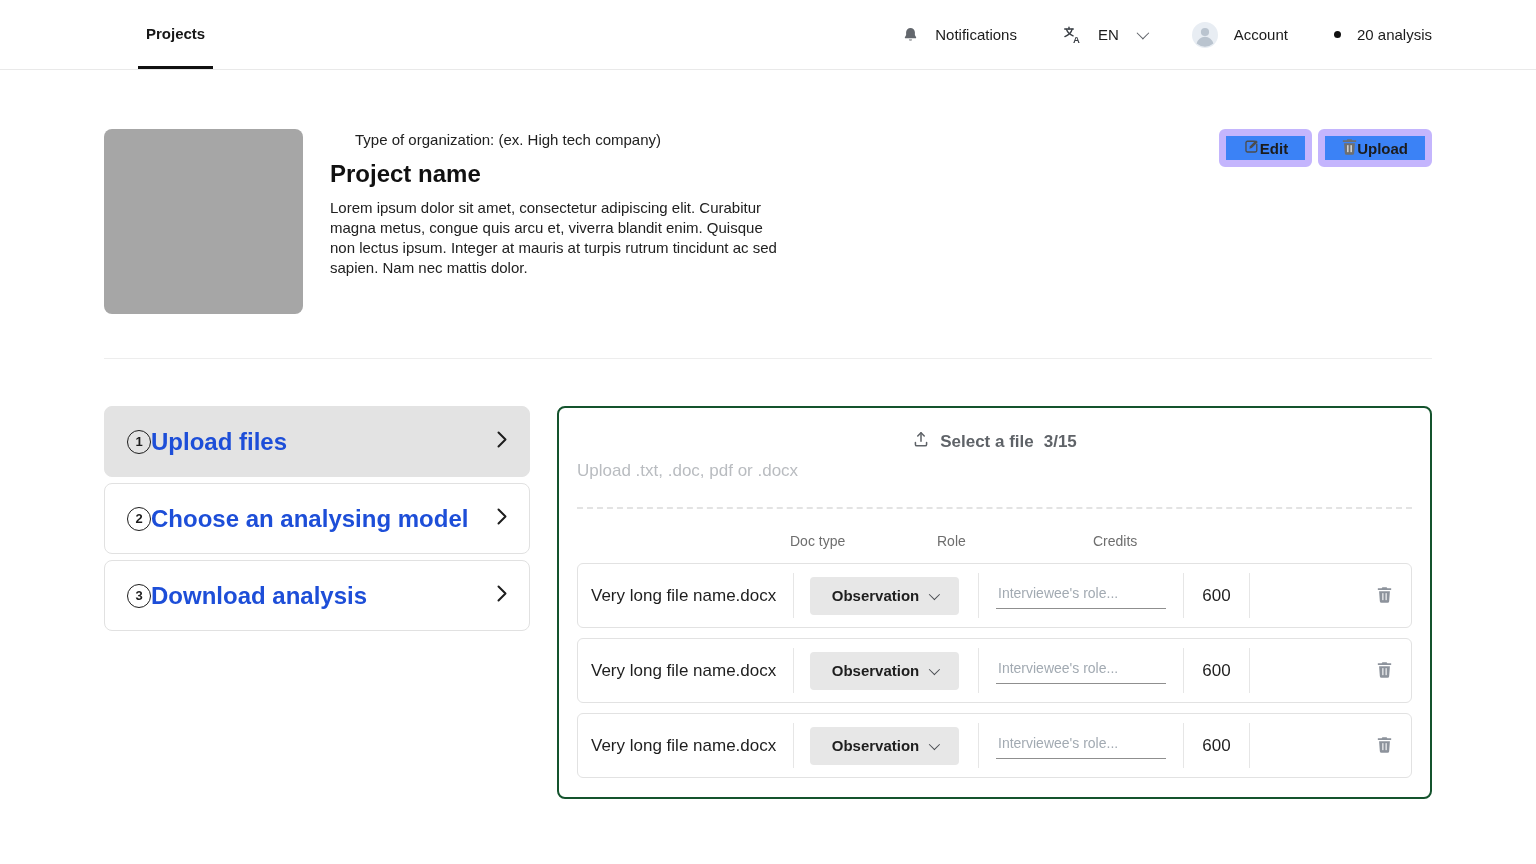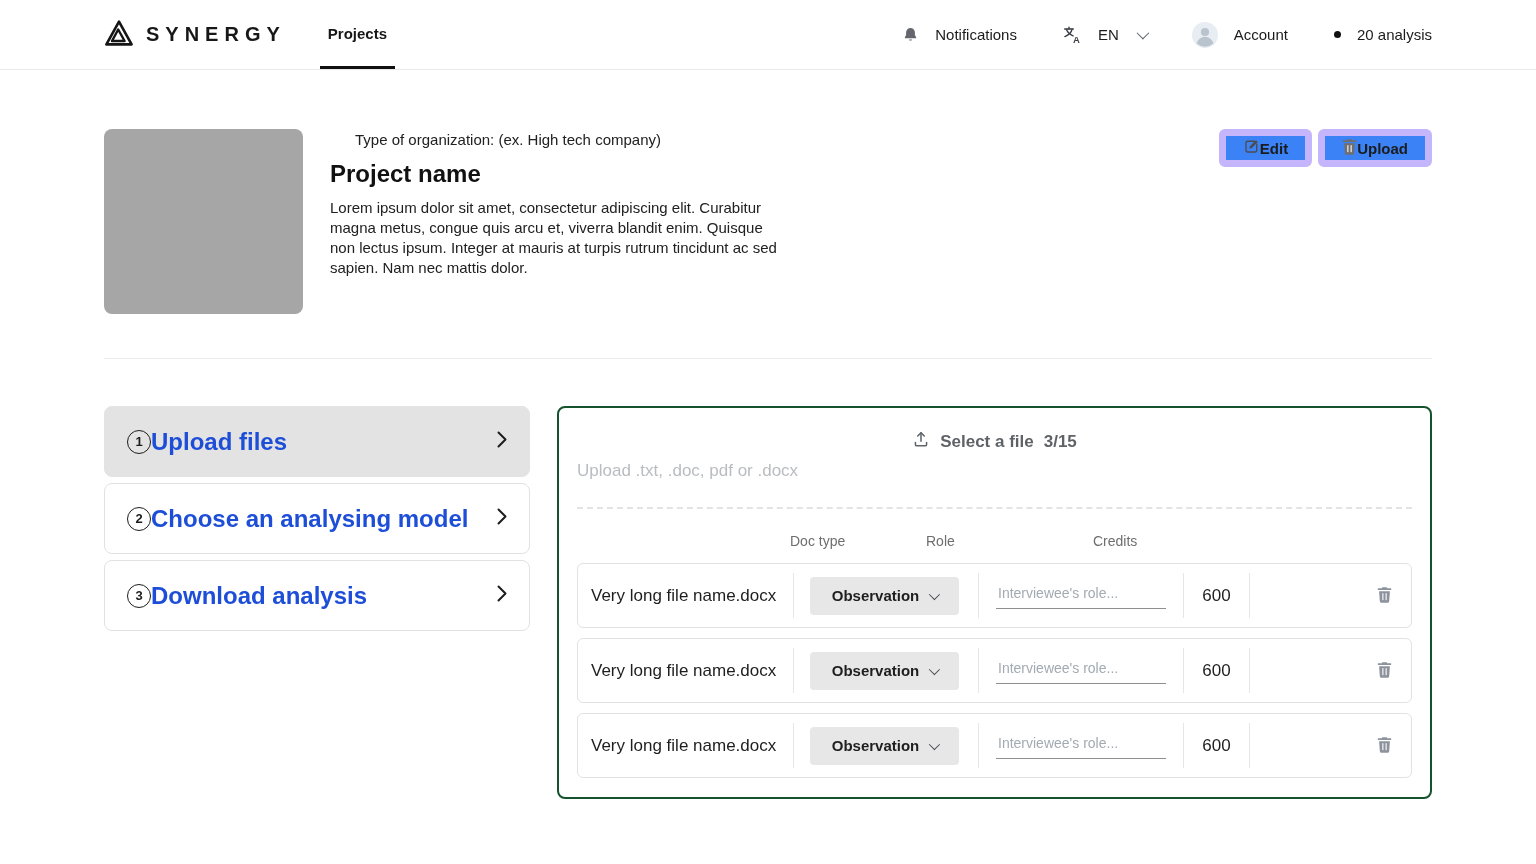--- a/index.html
+++ b/index.html
@@ -54,21 +54,21 @@
   .upload-panel { flex: 1; border: 2px solid #14532d; border-radius: 8px; background: #fff;
     padding: 22px 18px 19px; }
   .select-line { display: flex; align-items: center; justify-content: center; gap: 10px;
     font-size: 17px; font-weight: 600; color: #5f6368; cursor: pointer; }
   .select-count { font-weight: 600; color: #5f6368; }
   .upload-hint { font-size: 17px; color: #b9bcc0; margin-top: 8px; }
   .dashed-divider { border: none; border-top: 2px dashed #e3e3e3; margin-top: 26px; }
   .col-headers { position: relative; height: 22px; margin-top: 24px; font-size: 14px; color: #6e6e6e; }
   .col-headers span { position: absolute; top: 0; }
   .col-doc-type { left: 213px; }
-  .col-role { left: 349px; }
+  .col-role { left: 360px; }
   .col-credits { left: 516px; }
   .rows { display: flex; flex-direction: column; gap: 10px; margin-top: 8px; }
   .file-row { height: 65px; border: 1px solid #e2e2e2; border-radius: 6px; background: #fff;
     display: flex; align-items: center; }
   .cell-name { width: 215px; flex: none; padding-left: 13px; font-size: 17px; color: #1e1e1e;
     white-space: nowrap; overflow: hidden; }
   .v-div { width: 1px; height: 45px; background: #e6e6e6; flex: none; }
   .cell-doctype { width: 184px; flex: none; display: flex; align-items: center; }
   .doctype-chip { margin-left: 16px; width: 149px; height: 38px; background: #e7e7e7; border: none;
     border-radius: 4px; display: flex; align-items: center; justify-content: center; gap: 10px;
@@ -81,29 +81,20 @@
     font-family: inherit; }
   .role-input::placeholder { color: #a2aab2; }
   .cell-credits { width: 65px; flex: none; text-align: center; font-size: 17px; color: #1e1e1e; }
   .cell-actions { flex: 1; display: flex; justify-content: flex-end; padding-right: 17px; }
   .trash-btn { background: none; border: none; cursor: pointer; padding: 2px; }
 </style>
 </head>
 <body>
 
 <nav class="navbar">
-  <div class="brand">
-    <span>
-      <svg width="30" height="28" viewBox="0 0 30 28">
-        <path d="M15 2.6 L27.6 25.4 H2.4 Z" fill="none" stroke="#151515" stroke-width="2.6" stroke-linejoin="round"></path>
-        <path d="M14.2 10.5 L20.6 22 H8 Z" fill="none" stroke="#151515" stroke-width="2.4" stroke-linejoin="round"></path>
-      </svg>
-    </span>
-    <span class="brand-name">SYNERGY</span>
-  </div>
   <div class="nav-tabs">
     <div class="nav-tab active">Projects</div>
   </div>
   <div class="nav-right">
     <div class="nav-item">
       <span>
         <svg width="17" height="18" viewBox="0 0 24 24" fill="#63676d">
           <path d="M12 2a6.2 6.2 0 0 0-6.2 6.2v3.7l-1.7 3.2a1 1 0 0 0 .9 1.5h14a1 1 0 0 0 .9-1.5l-1.7-3.2V8.2A6.2 6.2 0 0 0 12 2z"></path>
           <path d="M9.7 18.2a2.4 2.4 0 0 0 4.6 0z"></path>
         </svg>

